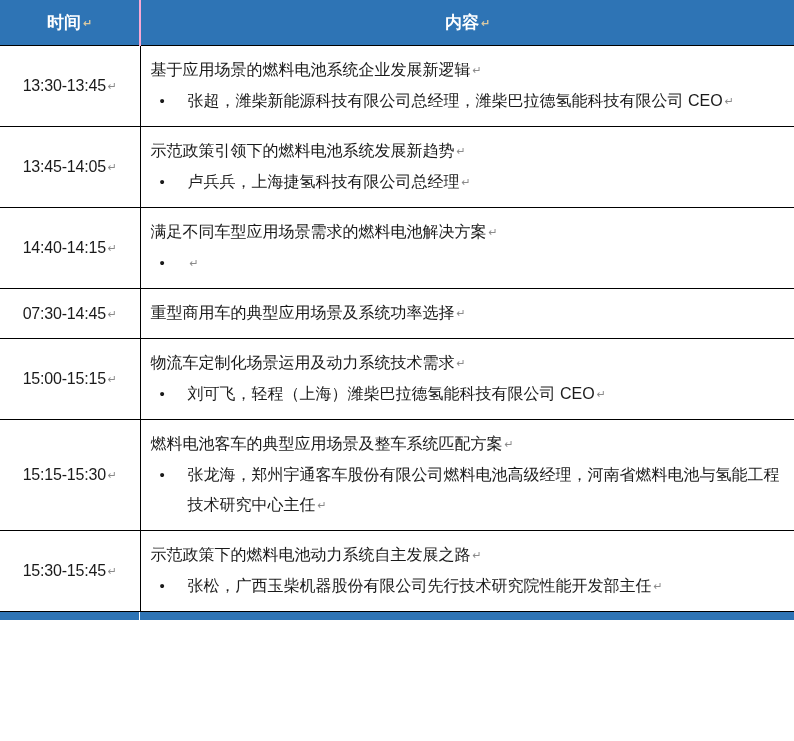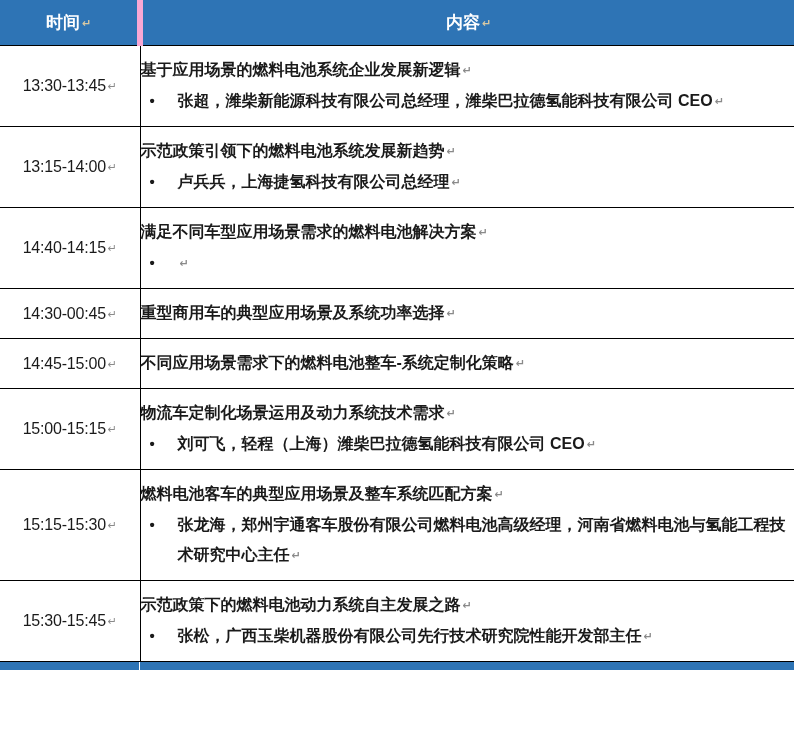--- a/index.html
+++ b/index.html
@@ -31,43 +31,42 @@
     font-size: 17px;
     font-weight: bold;
     text-align: center;
     vertical-align: middle;
     height: 45px;
     padding: 0;
     border: none;
     border-bottom: 1px solid #000000;
   }
   .hdr-row th.th-time {
-    border-right: 6px solid #f9a8d4;
+    border-right: 2px solid #f9a8d4;
   }
   .hdr-label { position: relative; display: inline-block; }
 
   
   .agenda-table td {
     border-bottom: 1px solid #000000;
     padding: 0;
     vertical-align: middle;
     background: #ffffff;
   }
   .agenda-table td.cell-time {
     border-right: 1px solid #000000;
     text-align: center;
     font-size: 16px;
     letter-spacing: -0.2px;
     color: #1a1a1a;
     white-space: nowrap;
   }
   .agenda-table td.cell-content {
-    padding: 9px 6px 9px 0;
+    padding: 9px 6px 9px 10px;
     vertical-align: middle;
-    font-weight: bold;
   }
 
   .topic-line {
     font-size: 16px;
     line-height: 30px;
     color: #1a1a1a;
     white-space: nowrap;
   }
 
   .bullet-line {
@@ -133,49 +132,43 @@
         <td class="cell-time"><span>13:30-13:45</span><span class="pilcrow">↵</span></td>
         <td class="cell-content">
           <div class="topic-line"><span>基于应用场景的燃料电池系统企业发展新逻辑</span><span class="pilcrow">↵</span></div>
           <div class="bullet-line">
             <span class="bullet-mark">•</span>
             <span class="bullet-text"><span>张超，潍柴新能源科技有限公司总经理，潍柴巴拉德氢能科技有限公司 CEO</span><span class="pilcrow">↵</span></span>
           </div>
         </td>
       </tr>
       <tr>
-        <td class="cell-time"><span>13:15-14:00</span><span class="pilcrow">↵</span></td>
+        <td class="cell-time"><span>13:45-14:05</span><span class="pilcrow">↵</span></td>
         <td class="cell-content">
           <div class="topic-line"><span>示范政策引领下的燃料电池系统发展新趋势</span><span class="pilcrow">↵</span></div>
           <div class="bullet-line">
             <span class="bullet-mark">•</span>
             <span class="bullet-text"><span>卢兵兵，上海捷氢科技有限公司总经理</span><span class="pilcrow">↵</span></span>
           </div>
         </td>
       </tr>
       <tr>
         <td class="cell-time"><span>14:40-14:15</span><span class="pilcrow">↵</span></td>
         <td class="cell-content">
           <div class="topic-line"><span>满足不同车型应用场景需求的燃料电池解决方案</span><span class="pilcrow">↵</span></div>
           <div class="bullet-line">
             <span class="bullet-mark">•</span>
             <span class="bullet-text"><span></span><span class="pilcrow">↵</span></span>
           </div>
         </td>
       </tr>
       <tr>
-        <td class="cell-time"><span>14:30-00:45</span><span class="pilcrow">↵</span></td>
+        <td class="cell-time"><span>07:30-14:45</span><span class="pilcrow">↵</span></td>
         <td class="cell-content">
           <div class="topic-line"><span>重型商用车的典型应用场景及系统功率选择</span><span class="pilcrow">↵</span></div>
-        </td>
-      </tr>
-      <tr>
-        <td class="cell-time"><span>14:45-15:00</span><span class="pilcrow">↵</span></td>
-        <td class="cell-content">
-          <div class="topic-line"><span>不同应用场景需求下的燃料电池整车-系统定制化策略</span><span class="pilcrow">↵</span></div>
         </td>
       </tr>
       <tr>
         <td class="cell-time"><span>15:00-15:15</span><span class="pilcrow">↵</span></td>
         <td class="cell-content">
           <div class="topic-line"><span class="sq">物流车定制</span><span>化场景运用及动力系统技术需求</span><span class="pilcrow">↵</span></div>
           <div class="bullet-line">
             <span class="bullet-mark">•</span>
             <span class="bullet-text"><span>刘可飞，轻程（上海）潍柴巴拉德氢能科技有限公司 CEO</span><span class="pilcrow">↵</span></span>
           </div>

